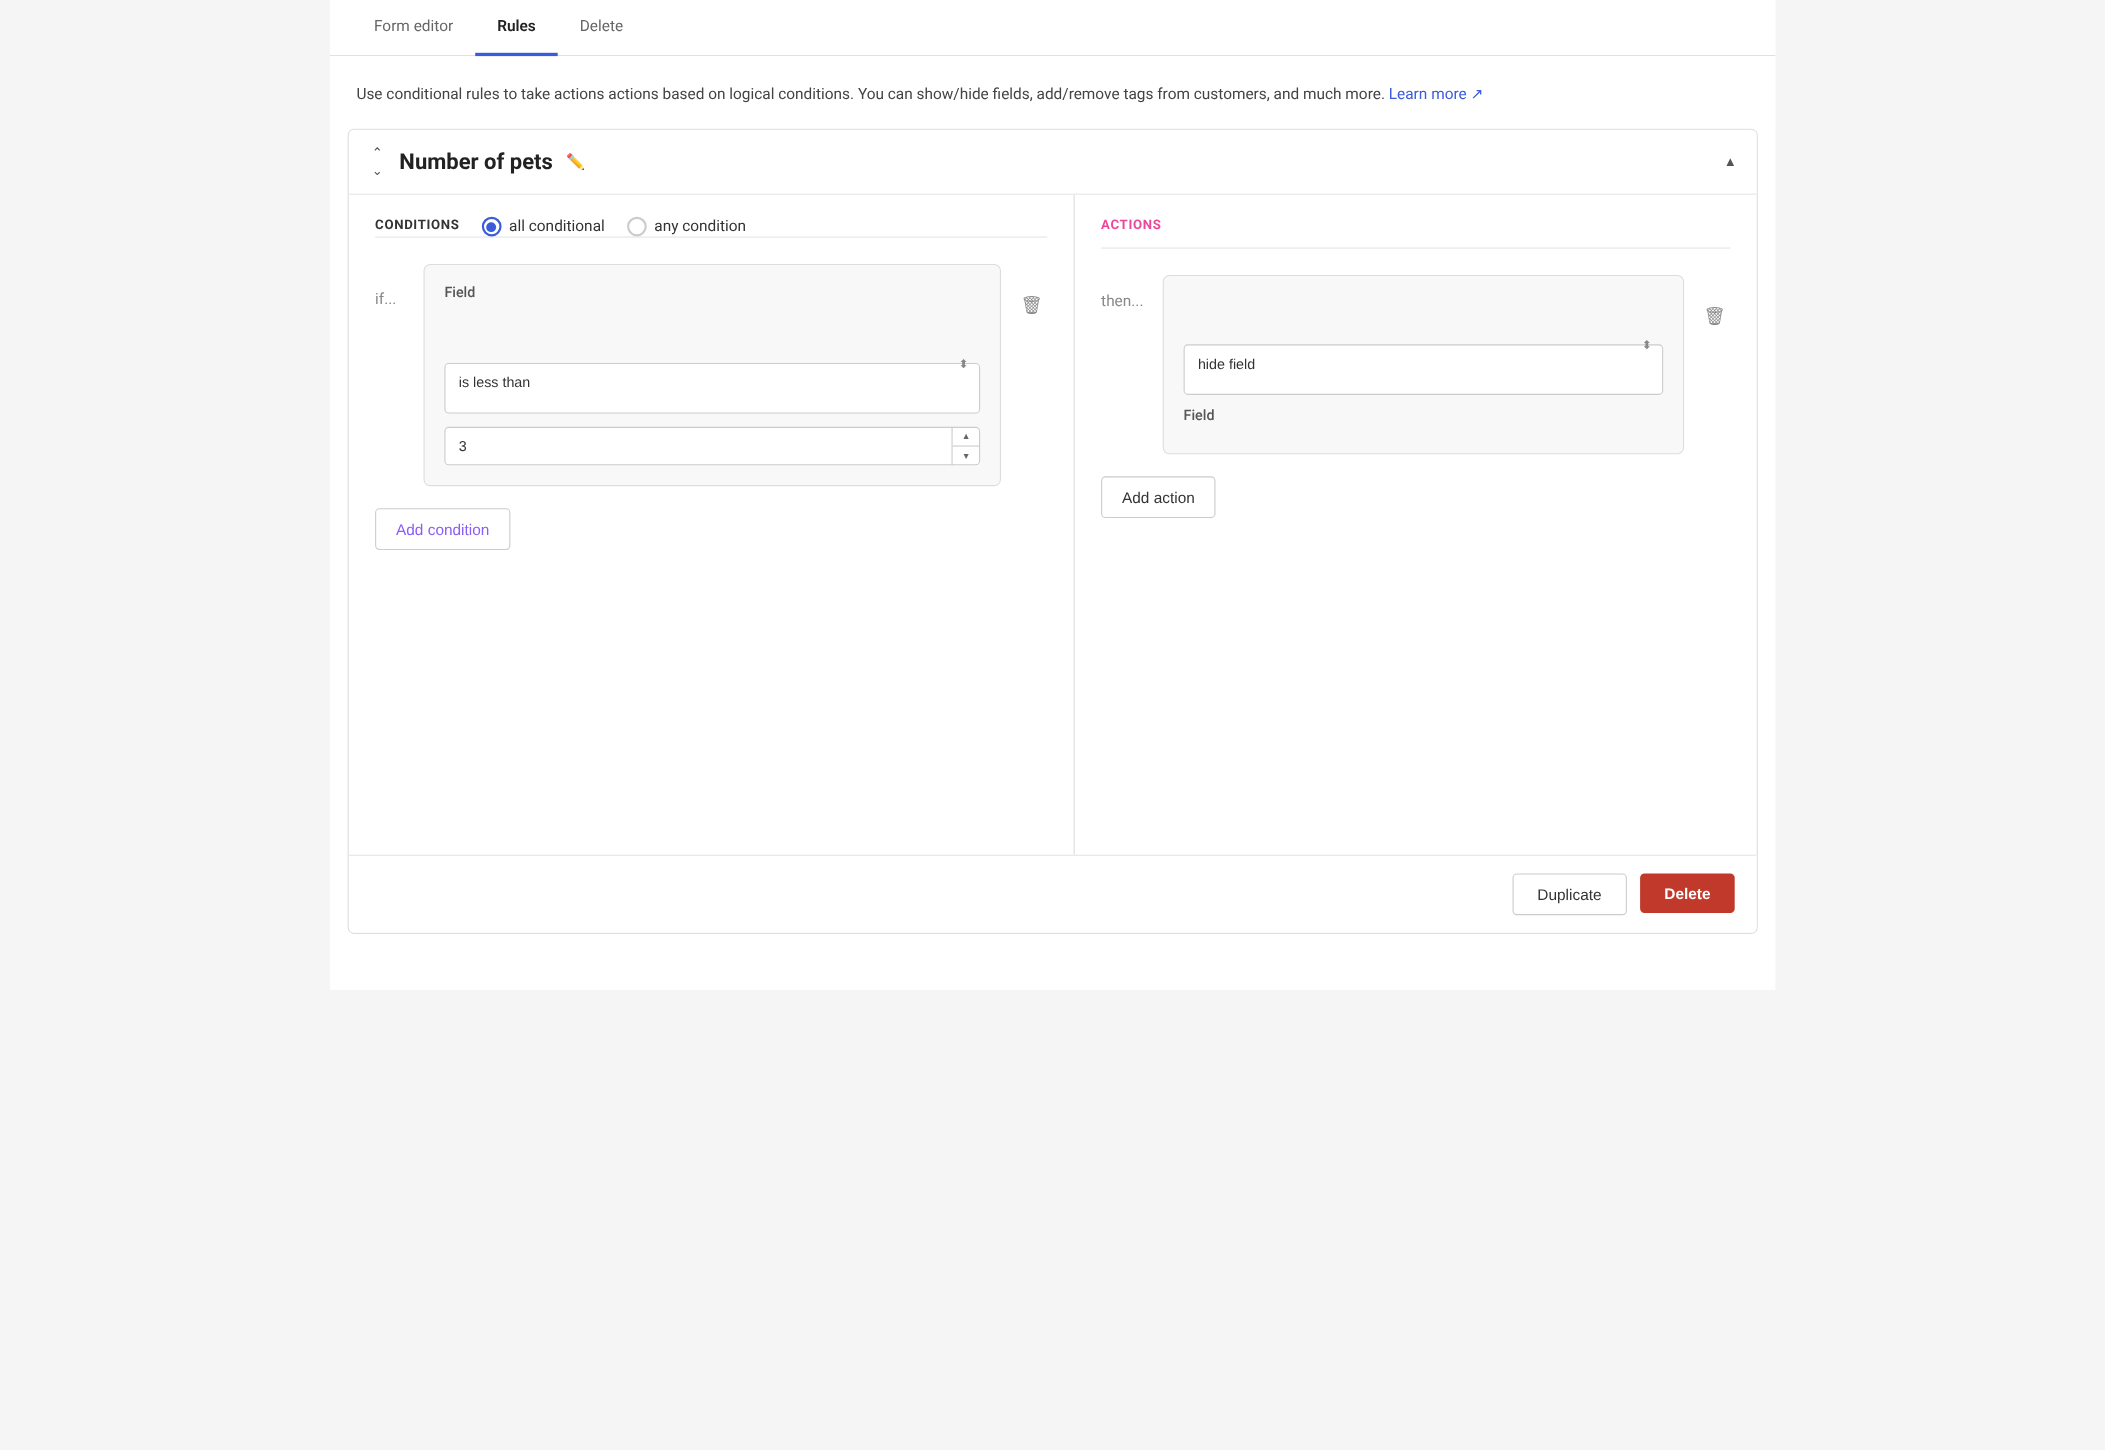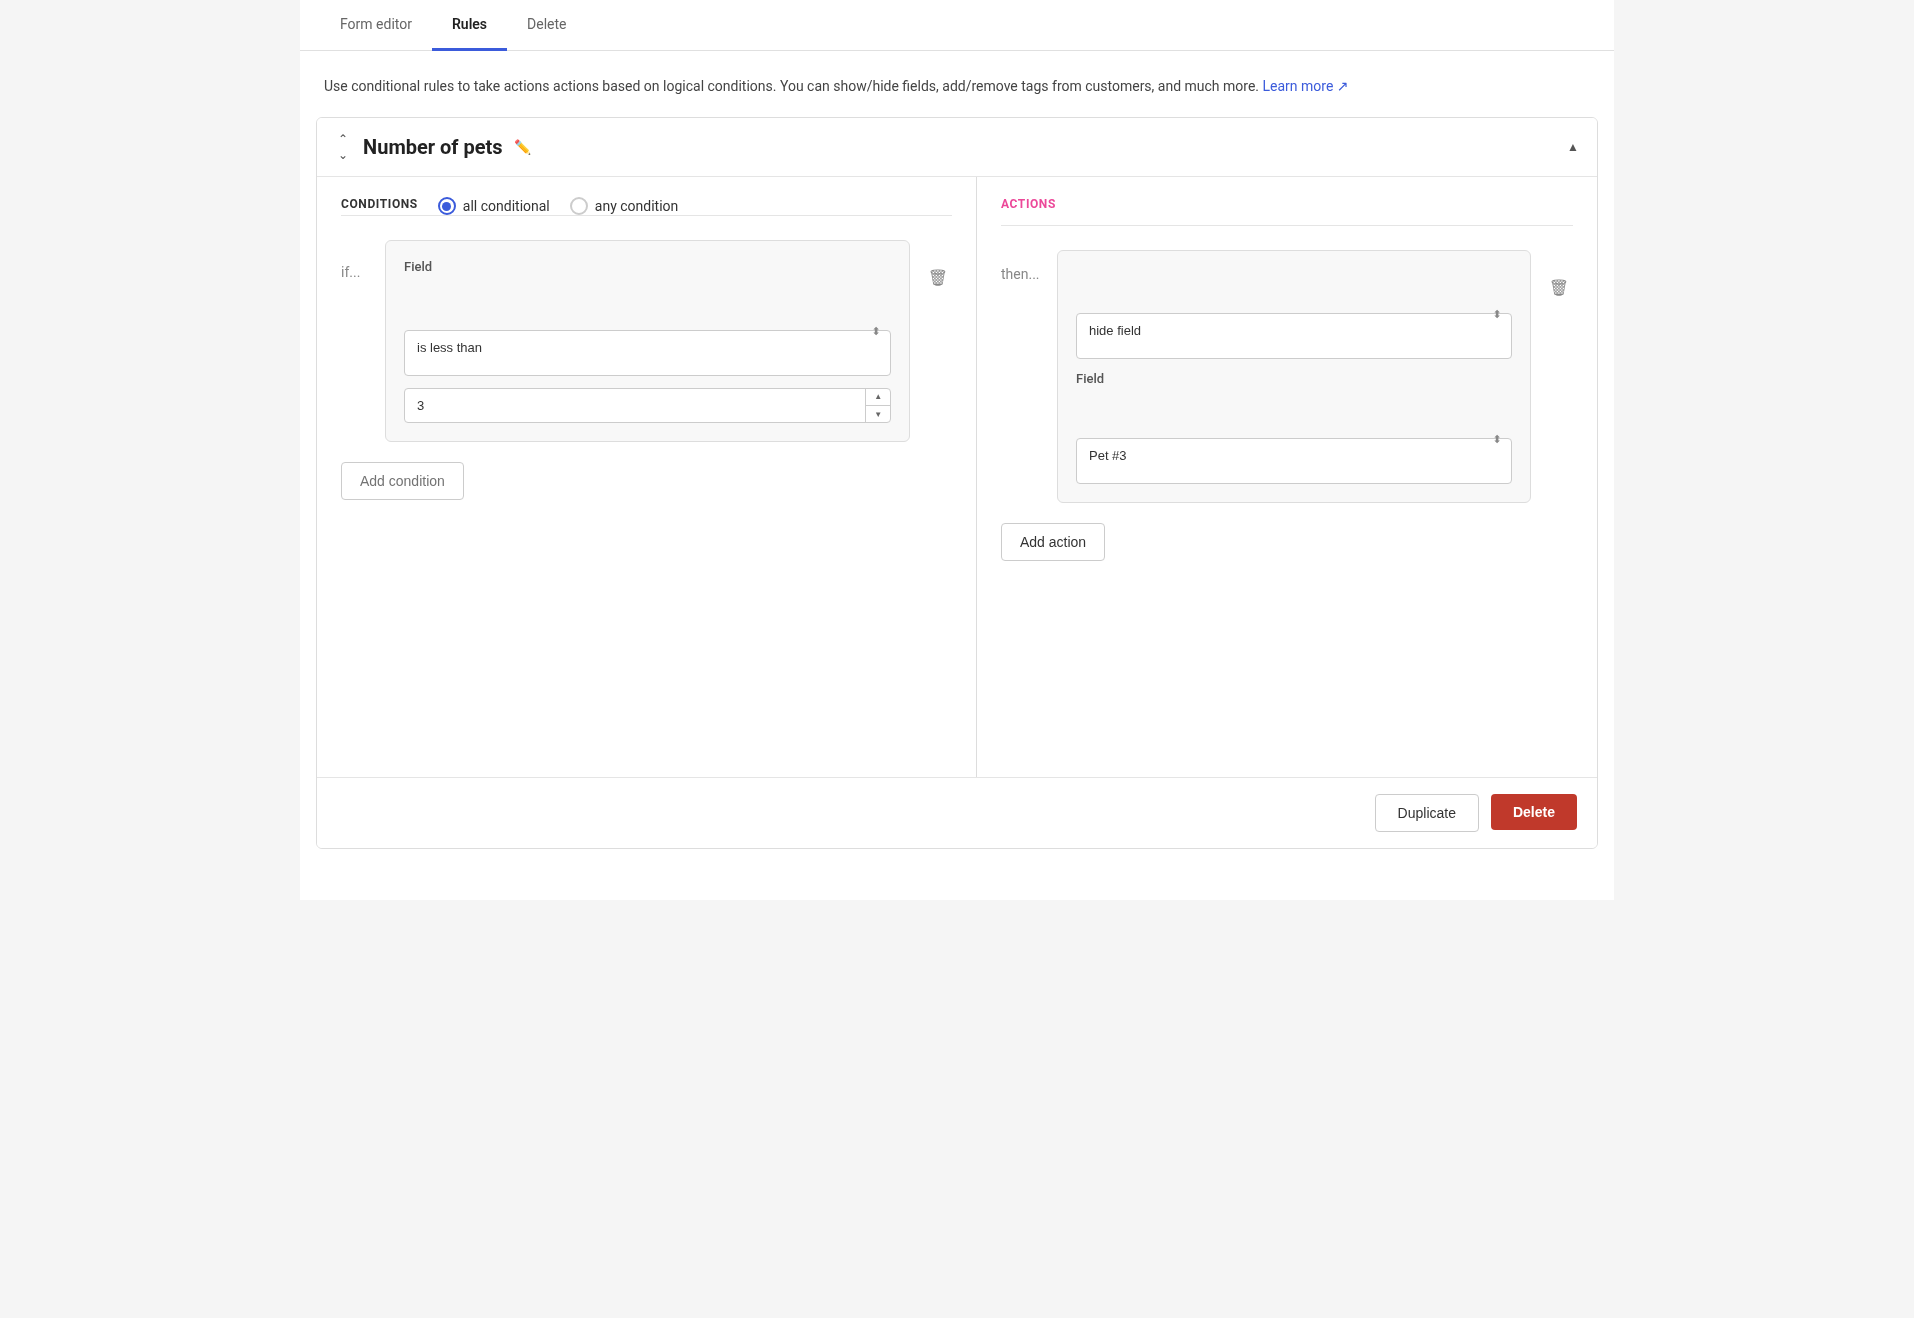--- a/index.html
+++ b/index.html
@@ -265,21 +265,21 @@
     }
     
     .add-condition-btn {
       margin-top: 20px;
       padding: 10px 18px;
       border: 1px solid #ccc;
       border-radius: 4px;
       background: #fff;
       cursor: pointer;
       font-size: 14px;
-      color: #737373;
+      color: #8b5cf6;
     }
     
     .actions-panel {
       flex: 1;
       padding: 20px 24px;
     }
     .actions-header {
       display: flex;
       align-items: center;
       padding-bottom: 14px;
@@ -445,28 +445,20 @@
               <select>
                 <option>hide field</option>
                 <option>show field</option>
                 <option>add tag</option>
                 <option>remove tag</option>
               </select>
             </div>
 
             <div class="condition-field-label select-margin">Field</div>
 
-            <div class="select-wrapper">
-              <select>
-                <option>Pet #3</option>
-                <option>Pet #1</option>
-                <option>Pet #2</option>
-                <option>Pet #4</option>
-              </select>
-            </div>
           </div>
 
           <button class="delete-btn">🗑</button>
         </div>
 
         
         <button class="add-action-btn">Add action</button>
       </div>
 
     </div>

